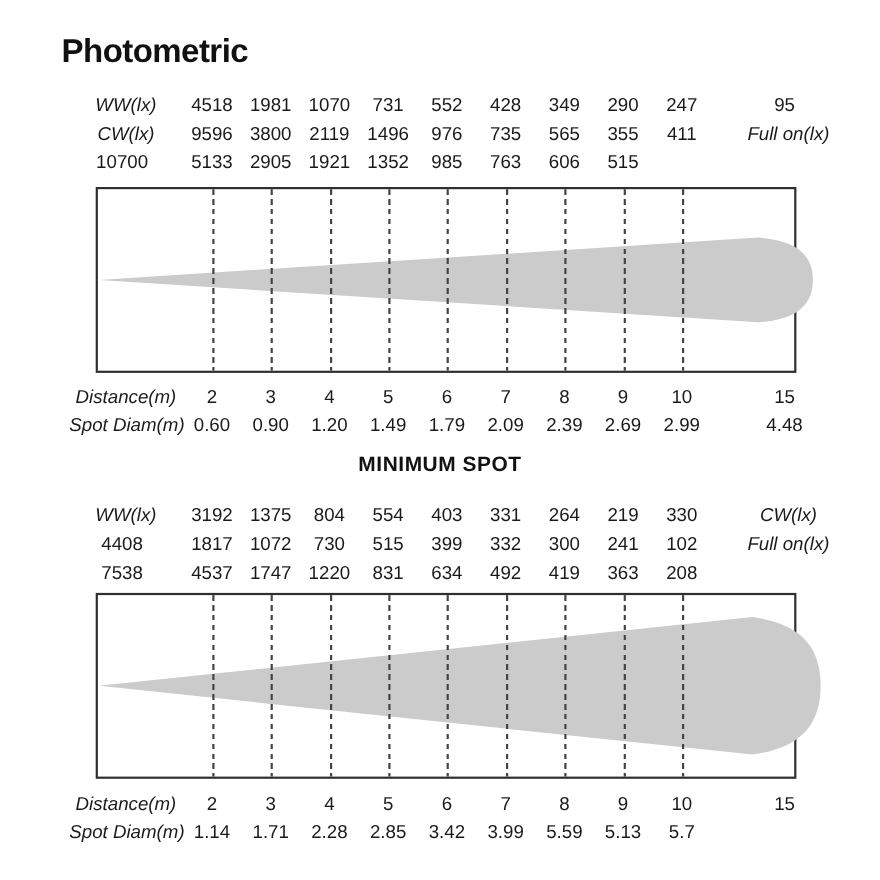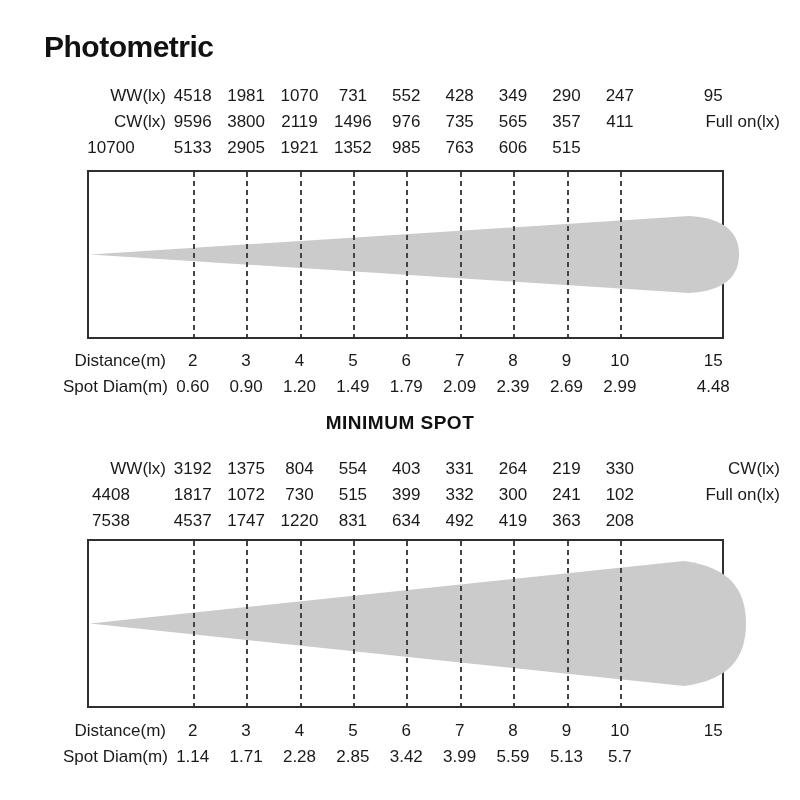--- a/index.html
+++ b/index.html
@@ -3,31 +3,31 @@
 <meta charset="utf-8">
 <style>
   html,body{margin:0;padding:0;}
   body{
     width:800px;height:800px;background:#ffffff;overflow:hidden;
     font-family:"Liberation Sans","DejaVu Sans",sans-serif;color:#1a1a1a;
     position:relative;
   }
   .page{position:absolute;inset:0;}
   .title{
-    position:absolute;left:44px;top:30px;margin:0;
+    position:absolute;left:56px;top:30px;margin:0;
     font-size:30px;font-weight:bold;letter-spacing:-0.5px;color:#111;
   }
   .datatable{
     position:absolute;left:56px;width:724px;
     display:grid;
     grid-template-columns:110px repeat(9,53.4px) 1fr;
     font-size:17px;line-height:26px;
   }
   .datatable .cell{white-space:nowrap;}
-  .datatable .label{text-align:right;padding-left:7px;}
+  .datatable .label{text-align:center;padding-left:7px;font-style:italic;}
   .datatable .val{text-align:center;}
   .section-heading{
     position:absolute;left:0;top:412px;width:800px;margin:0;
     text-align:center;font-size:19px;font-weight:bold;letter-spacing:0.5px;color:#111;
   }
   .beam-box{
     position:absolute;left:87px;width:637px;height:169px;
     border:2px solid #2f2f2f;box-sizing:border-box;
     background:#ffffff;
   }
@@ -65,21 +65,21 @@
       <div class="cell val">247</div>
       <div class="cell val">95</div>
       <div class="cell label">CW(lx)</div>
       <div class="cell val">9596</div>
       <div class="cell val">3800</div>
       <div class="cell val">2119</div>
       <div class="cell val">1496</div>
       <div class="cell val">976</div>
       <div class="cell val">735</div>
       <div class="cell val">565</div>
-      <div class="cell val">357</div>
+      <div class="cell val">355</div>
       <div class="cell val">411</div>
       <div class="cell label">Full on(lx)</div>
       <div class="cell val">10700</div>
       <div class="cell val">5133</div>
       <div class="cell val">2905</div>
       <div class="cell val">1921</div>
       <div class="cell val">1352</div>
       <div class="cell val">985</div>
       <div class="cell val">763</div>
       <div class="cell val">606</div>

